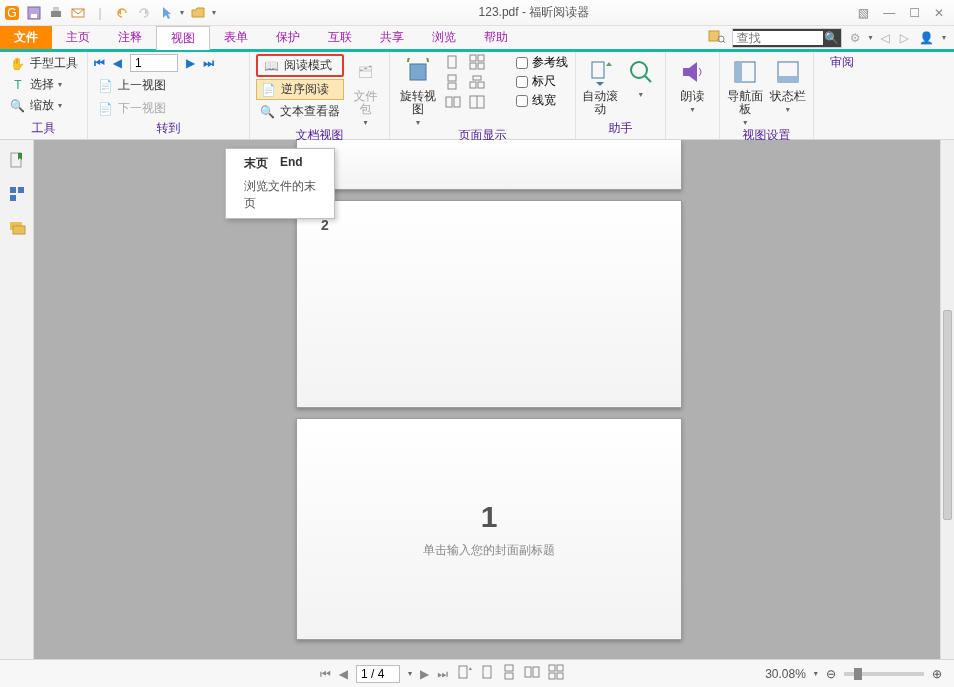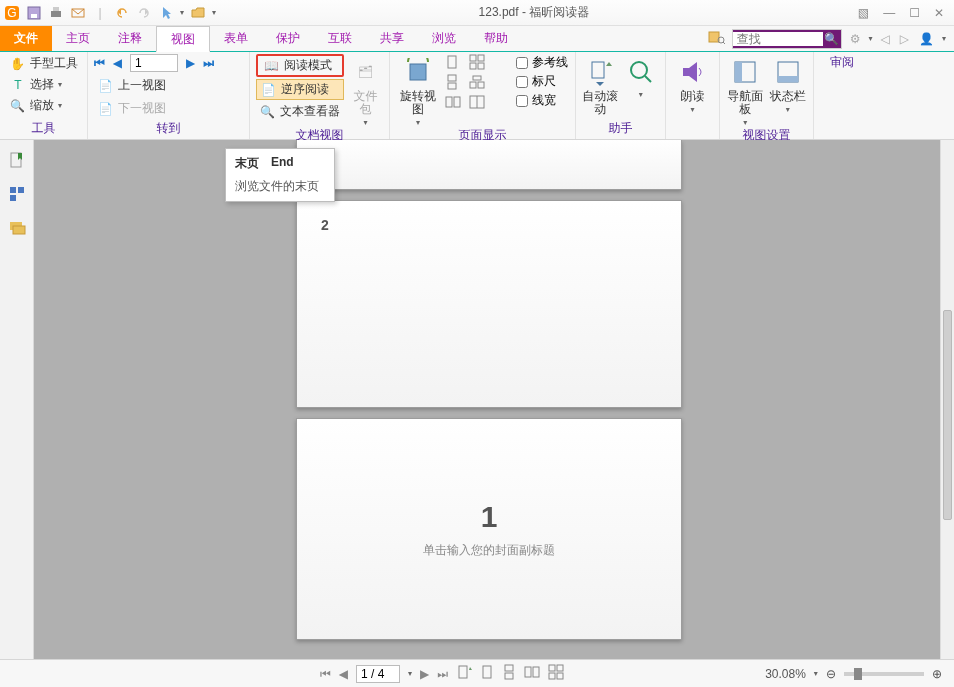--- a/index.html
+++ b/index.html
@@ -7,26 +7,26 @@
 
 
 .titlebar { height: 26px; background: linear-gradient(#fdfdfd,#f6f6f6); display: flex; align-items: center; border-bottom: 1px solid #e0e0e0; }
 .qat { display: flex; align-items: center; gap: 6px; padding: 0 4px; }
 .qat .ico { width: 16px; height: 16px; display: flex; align-items: center; justify-content: center; }
 .title-center { flex: 1; text-align: center; color: #555; }
 .win-controls { display: flex; gap: 14px; padding: 0 10px; color: #888; }
 .win-controls span { cursor: default; }
 
 
-.menubar { height: 26px; background: #f7f7f7; display: flex; align-items: stretch; border-bottom: 1px solid #14b8a6; }
+.menubar { height: 26px; background: #f7f7f7; display: flex; align-items: stretch; border-bottom: 3px solid #14b8a6; }
 .menu-tab { padding: 0 14px; display: flex; align-items: center; color: #a21caf; }
 .menu-tab.file { background: #ff8a00; color: #fff; font-weight: bold; }
 .menu-tab.active { background: #fff; border: 1px solid #c9c9c9; border-bottom: 1px solid #fff; margin-bottom: -1px; }
 .menubar-right { margin-left: auto; display: flex; align-items: center; gap: 6px; padding-right: 8px; }
-.search-box { display: flex; align-items: center; border: 1px solid #d0d0d0; background: #701a75; height: 20px; justify-content: center; }
+.search-box { display: flex; align-items: center; border: 1px solid #d0d0d0; background: #404040; height: 20px; justify-content: center; }
 .search-box input { border: none; outline: none; width: 90px; padding: 0 4px; color: #888; }
 .search-box .sicon { width: 18px; text-align: center; color: #1e90ff; }
 .gray-ico { color: #aaa; padding: 0 2px; }
 
 
 .ribbon { height: 88px; background: #f7f7f7; border-bottom: 1px solid #d6d6d6; display: flex; }
 .rgroup { border-right: 1px solid #e2e2e2; padding: 2px 6px 0 6px; display: flex; flex-direction: column; }
 .rgroup-body { flex: 1; display: flex; align-items: flex-start; gap: 4px; }
 .rgroup-label { text-align: center; color: #4c1d95; font-size: 12px; padding-bottom: 2px; }
 .stack { display: flex; flex-direction: column; gap: 2px; }
@@ -54,21 +54,21 @@
 .docarea { position: absolute; left: 34px; right: 14px; top: 140px; bottom: 28px; background: #b0b0b0; overflow: hidden; }
 .page { position: absolute; background: linear-gradient(#ffffff,#f3f3f3); border: 1px solid #9c9c9c; box-shadow: 0 2px 4px rgba(0,0,0,.25); }
 .page.top { left: 262px; top: 0; width: 386px; height: 50px; border-top: none; }
 .page.p2 { left: 262px; top: 60px; width: 386px; height: 208px; }
 .page.p2 .pn { position: absolute; left: 24px; top: 16px; font-weight: bold; color: #555; font-size: 14px; }
 .page.p1 { left: 262px; top: 278px; width: 386px; height: 222px; display: flex; flex-direction: column; align-items: center; justify-content: center; }
 .page.p1 .big1 { font-size: 30px; font-weight: bold; color: #555; }
 .page.p1 .sub { color: #888; margin-top: 8px; }
 
 
-.tooltip { position: absolute; left: 225px; top: 148px; width: 110px; background: #fff; border: 1px solid #bdbdbd; box-shadow: 2px 2px 5px rgba(0,0,0,.2); padding: 6px 9px; z-index: 50; }
+.tooltip { position: absolute; left: 225px; top: 148px; width: 110px; background: #fff; border: 1px solid #bdbdbd; box-shadow: 2px 2px 5px rgba(0,0,0,.2); padding: 6px 18px; z-index: 50; }
 .tooltip .tt-row1 { display: flex; gap: 12px; font-weight: bold; color: #333; margin-bottom: 6px; }
 .tooltip .tt-row2 { color: #555; }
 
 
 .vscroll { position: absolute; right: 0; top: 140px; width: 14px; bottom: 28px; background: #f0f0f0; border-left: 1px solid #dcdcdc; }
 .vscroll .thumb { position: absolute; left: 2px; right: 2px; top: 170px; height: 210px; background: #cfcfcf; border: 1px solid #b8b8b8; border-radius: 2px; }
 
 
 .statusbar { position: absolute; left: 0; right: 0; bottom: 0; height: 28px; background: #f7f7f7; border-top: 1px solid #d6d6d6; display: flex; align-items: center; justify-content: center; gap: 10px; color: #555; }
 .statusbar .st-left { position: absolute; left: 320px; display: flex; align-items: center; gap: 8px; }

